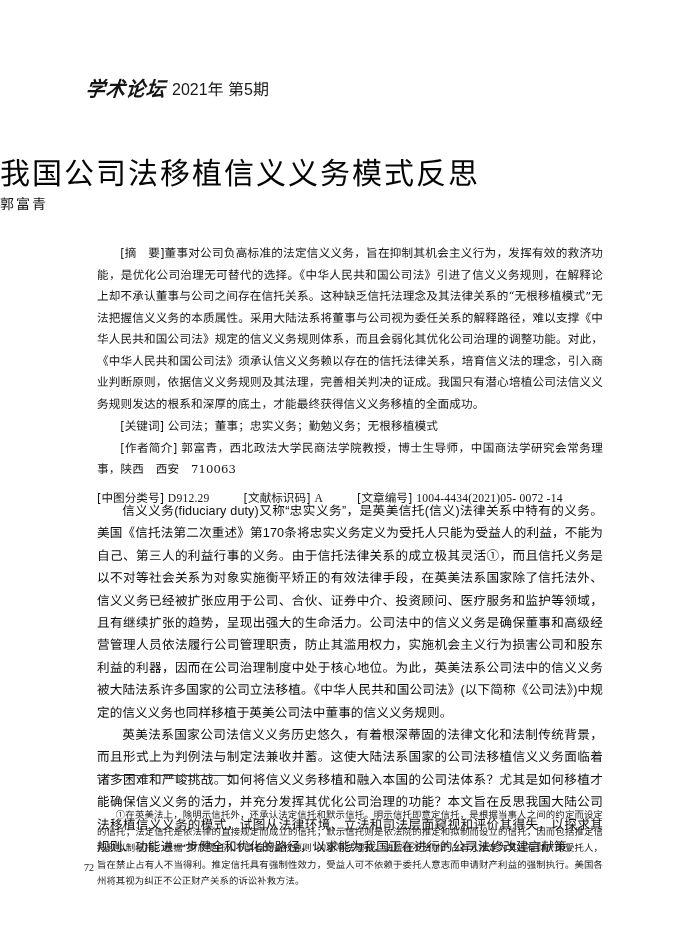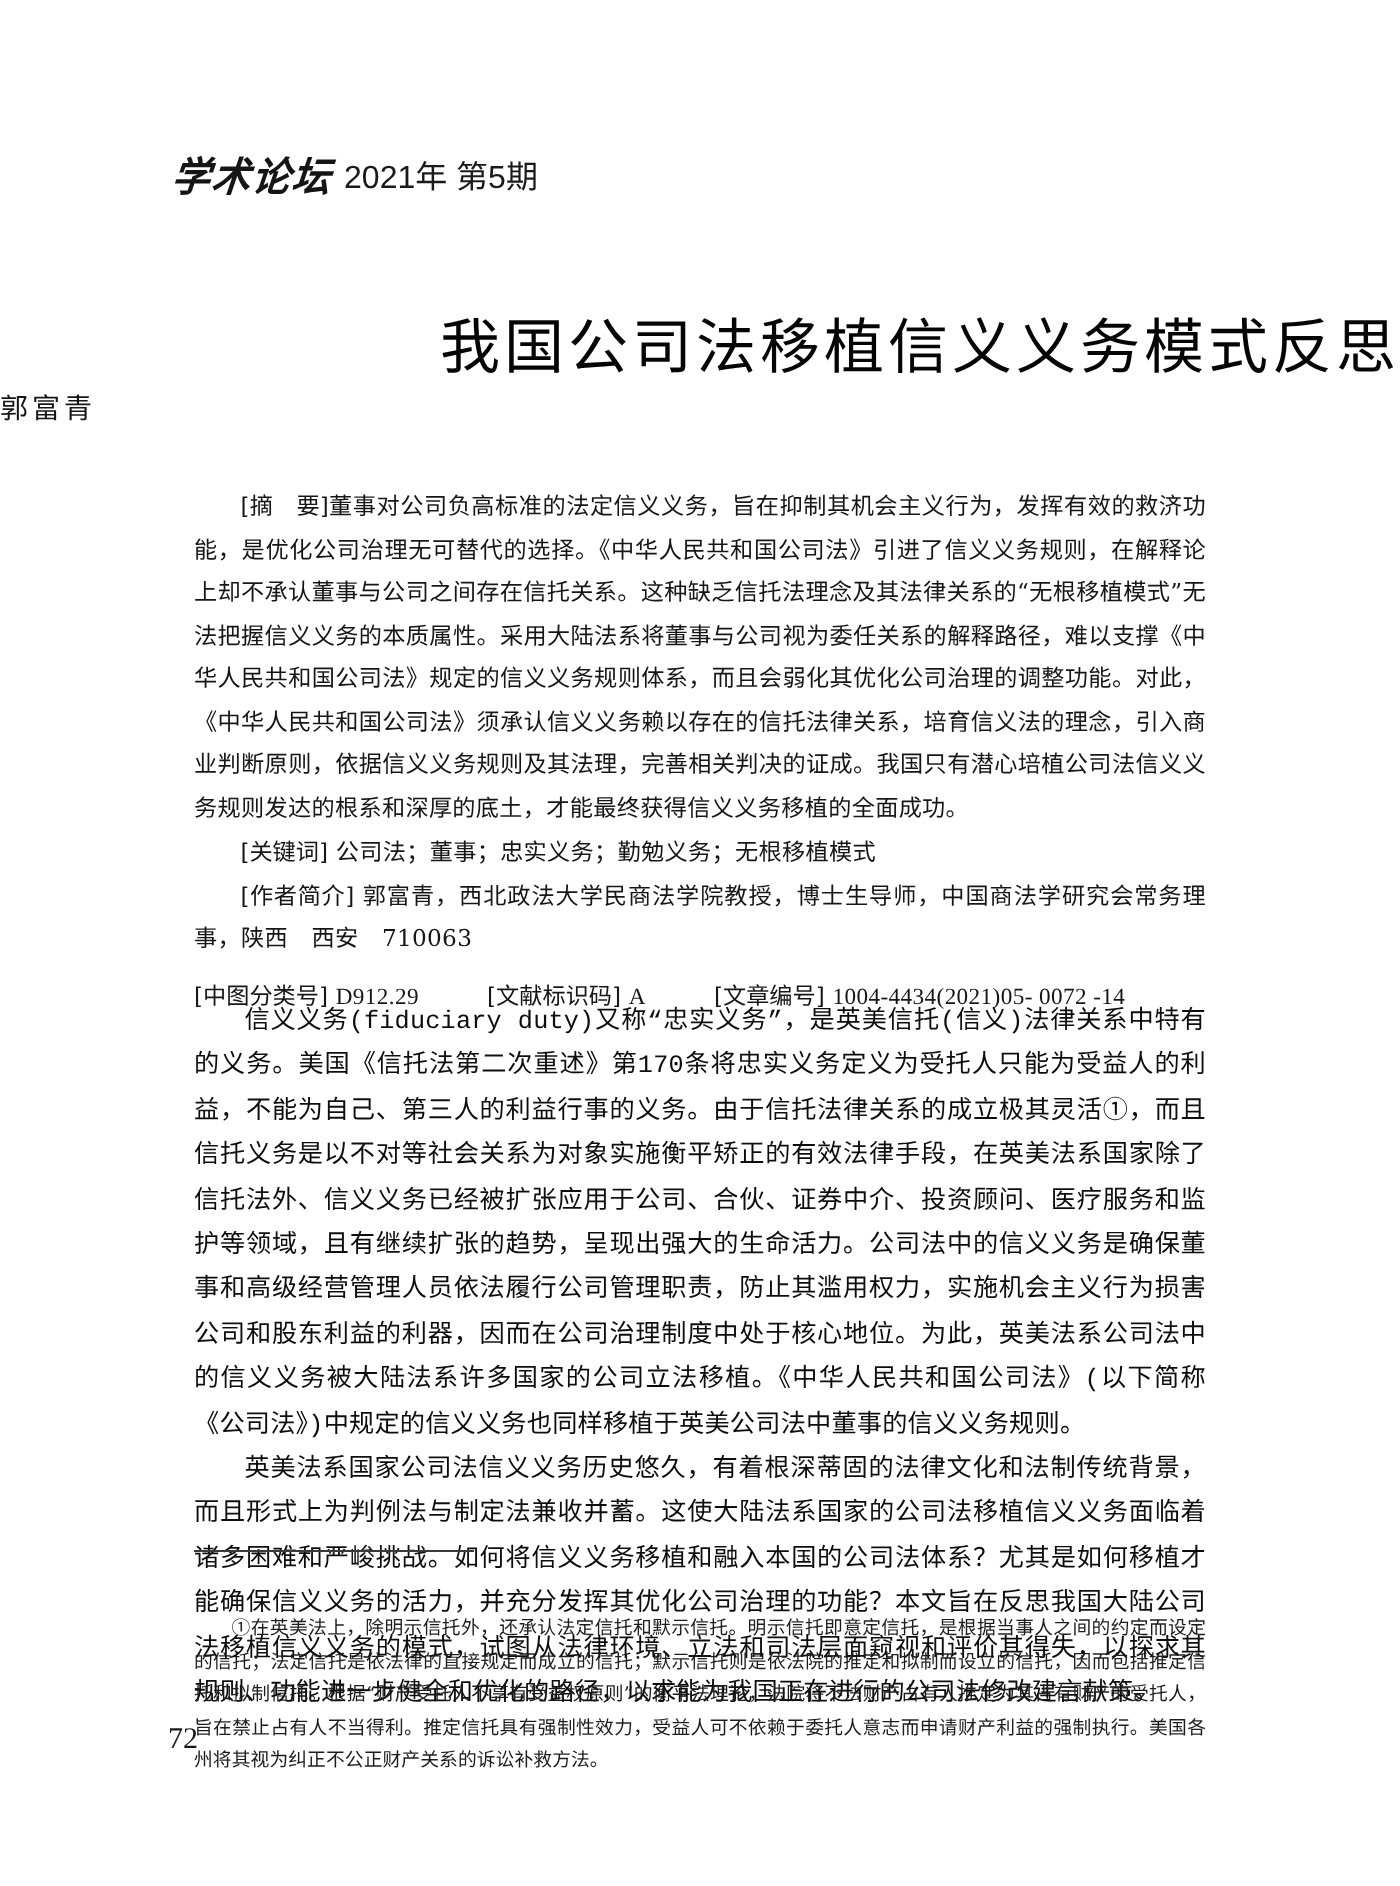--- a/index.html
+++ b/index.html
@@ -49,21 +49,21 @@
     padding-bottom: 1px;
     white-space: nowrap;
   }
 
   
   .title {
     position: absolute;
     left: 0;
     right: 0;
     top: 129px;
-    text-align: right;
+    text-align: left;
     font-family: "DejaVu Sans", "Liberation Sans", sans-serif;
     font-size: 30px;
     font-weight: 400;
     letter-spacing: 2px;
     color: #050505;
   }
   .author {
     position: absolute;
     left: 0;
     right: 0;
@@ -108,21 +108,21 @@
     letter-spacing: 0.2px;
     margin-top: 32px;
   }
 
   
   .body-text {
     position: absolute;
     left: 97px;
     top: 500px;
     width: 506px;
-    font-family: Liberation Mono, monospace;
+    font-family: Liberation Sans, sans-serif;
     font-size: 12.6px;
     line-height: 22.4px;
     text-align: justify;
     text-justify: inter-ideograph;
     color: #0d0d0d;
     letter-spacing: 0.1px;
   }
   .body-text p {
     margin: 0;
     text-indent: 2em;
@@ -152,21 +152,21 @@
     letter-spacing: 0.05px;
     margin-top: 31px;
   }
 
   
   .folio {
     position: absolute;
     left: 84px;
     top: 862px;
     font-family: "Liberation Serif", "DejaVu Serif", serif;
-    font-size: 15px;
+    font-size: 10px;
     color: #1a1a1a;
   }
 </style>
 </head>
 <body>
 
 <div class="page">
 
   <div class="masthead">
     <span class="masthead-logo">学术论坛</span>

